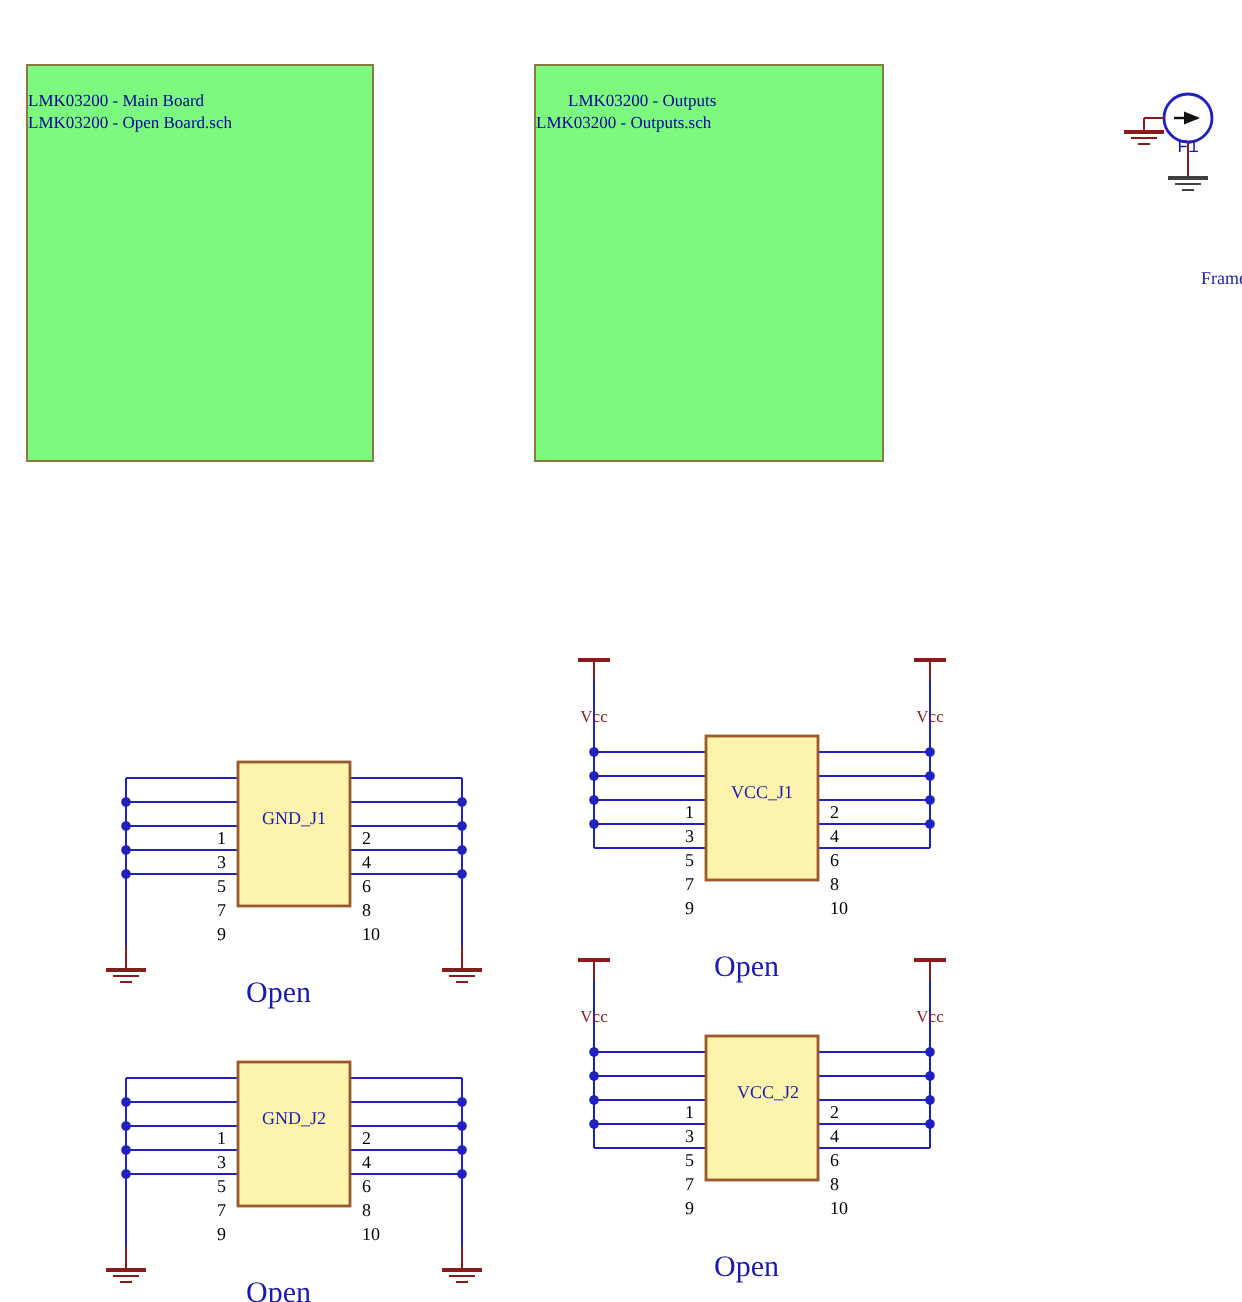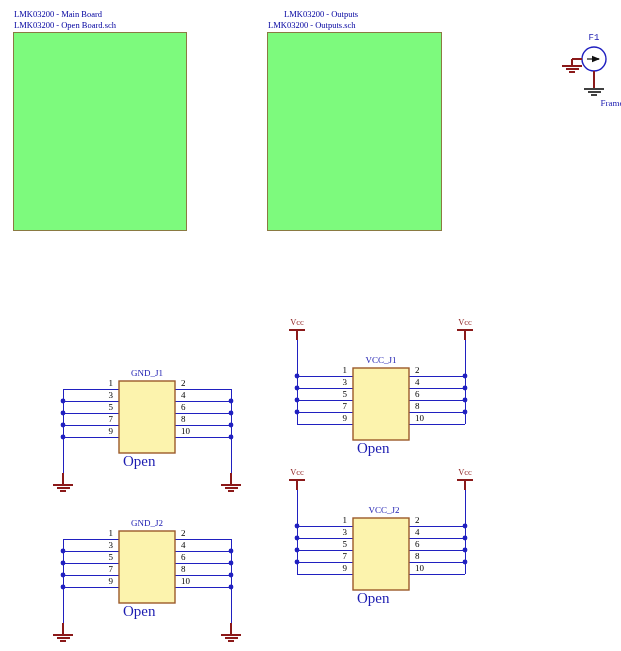--- a/index.html
+++ b/index.html
@@ -4,21 +4,21 @@
 <style>
   html,body{margin:0;padding:0;}
   body{
     width:621px;height:651px;
     background:#ffffff;
     font-family:"Liberation Serif", serif;
     position:relative;
     overflow:hidden;
   }
   #canvas{position:absolute;left:0;top:0;width:621px;height:651px;}
-  .lbl{position:absolute;white-space:nowrap;font-family:"Liberation Serif",serif;}
+  .lbl{position:absolute;white-space:nowrap;font-family:"Liberation Serif",serif;margin-top:36px;}
   .sheet-title{color:#00009f;font-size:8.5px;line-height:10.5px;}
   .sheet-rect{position:absolute;background:#7dfa7d;border:1.5px solid #8a7a42;box-sizing:border-box;}
   .pin-num{position:absolute;color:#000000;font-size:9px;line-height:9px;}
   .ref-des{position:absolute;color:#1a1ab0;font-size:9px;line-height:9px;white-space:nowrap;}
   .open-lbl{position:absolute;color:#1a1ab0;font-size:15px;line-height:9px;}
   .pwr-lbl{position:absolute;color:#8b1a1a;font-size:8.5px;line-height:8.5px;}
   .f1-lbl{position:absolute;color:#1a1ab0;font-size:9px;line-height:9px;}
 </style>
 </head>
 <body>

